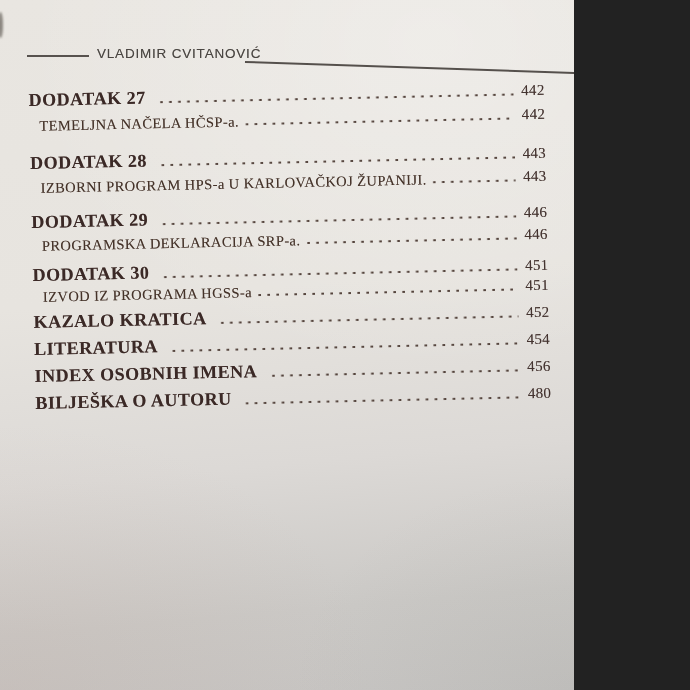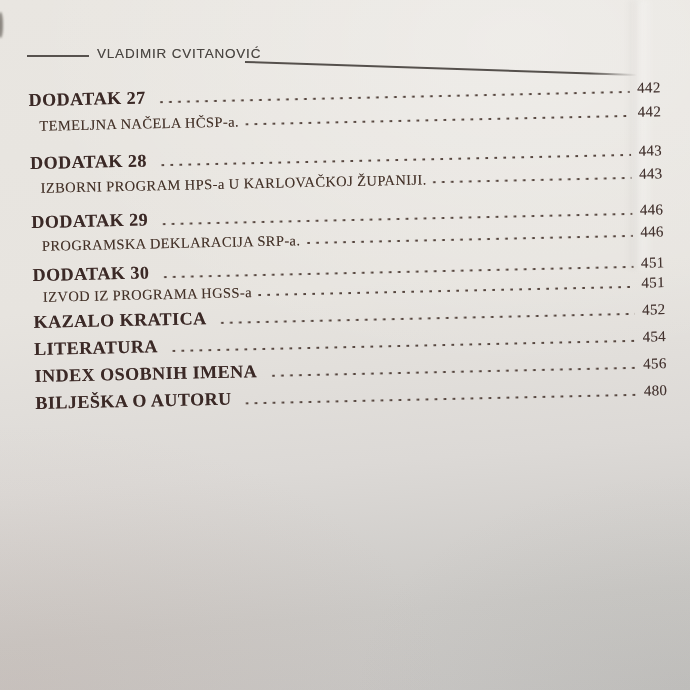--- a/index.html
+++ b/index.html
@@ -1,17 +1,17 @@
 <!DOCTYPE html>
 <html><head>
 <meta charset="utf-8">
 <style>
   html,body{margin:0;padding:0;background:#222;}
   .photo{
-    position:relative;width:690px;height:690px;overflow:hidden;
+    position:relative;width:574px;height:690px;overflow:hidden;
     font-family:"Liberation Serif", serif;
     background:
       radial-gradient(120% 80% at 75% 6%, rgba(255,255,255,0.28), rgba(255,255,255,0) 60%),
       radial-gradient(90% 55% at 2% 100%, rgba(189,164,154,0.20), rgba(189,164,154,0) 70%),
       radial-gradient(70% 45% at 100% 100%, rgba(120,125,118,0.10), rgba(120,125,118,0) 70%),
       linear-gradient(175deg,#e9e6e1 0%,#e7e4df 42%,#dcd9d6 66%,#cbc9c6 86%,#c6c4c2 100%);
   }
   
   .crease{
     position:absolute;left:624px;top:0;width:30px;height:270px;

